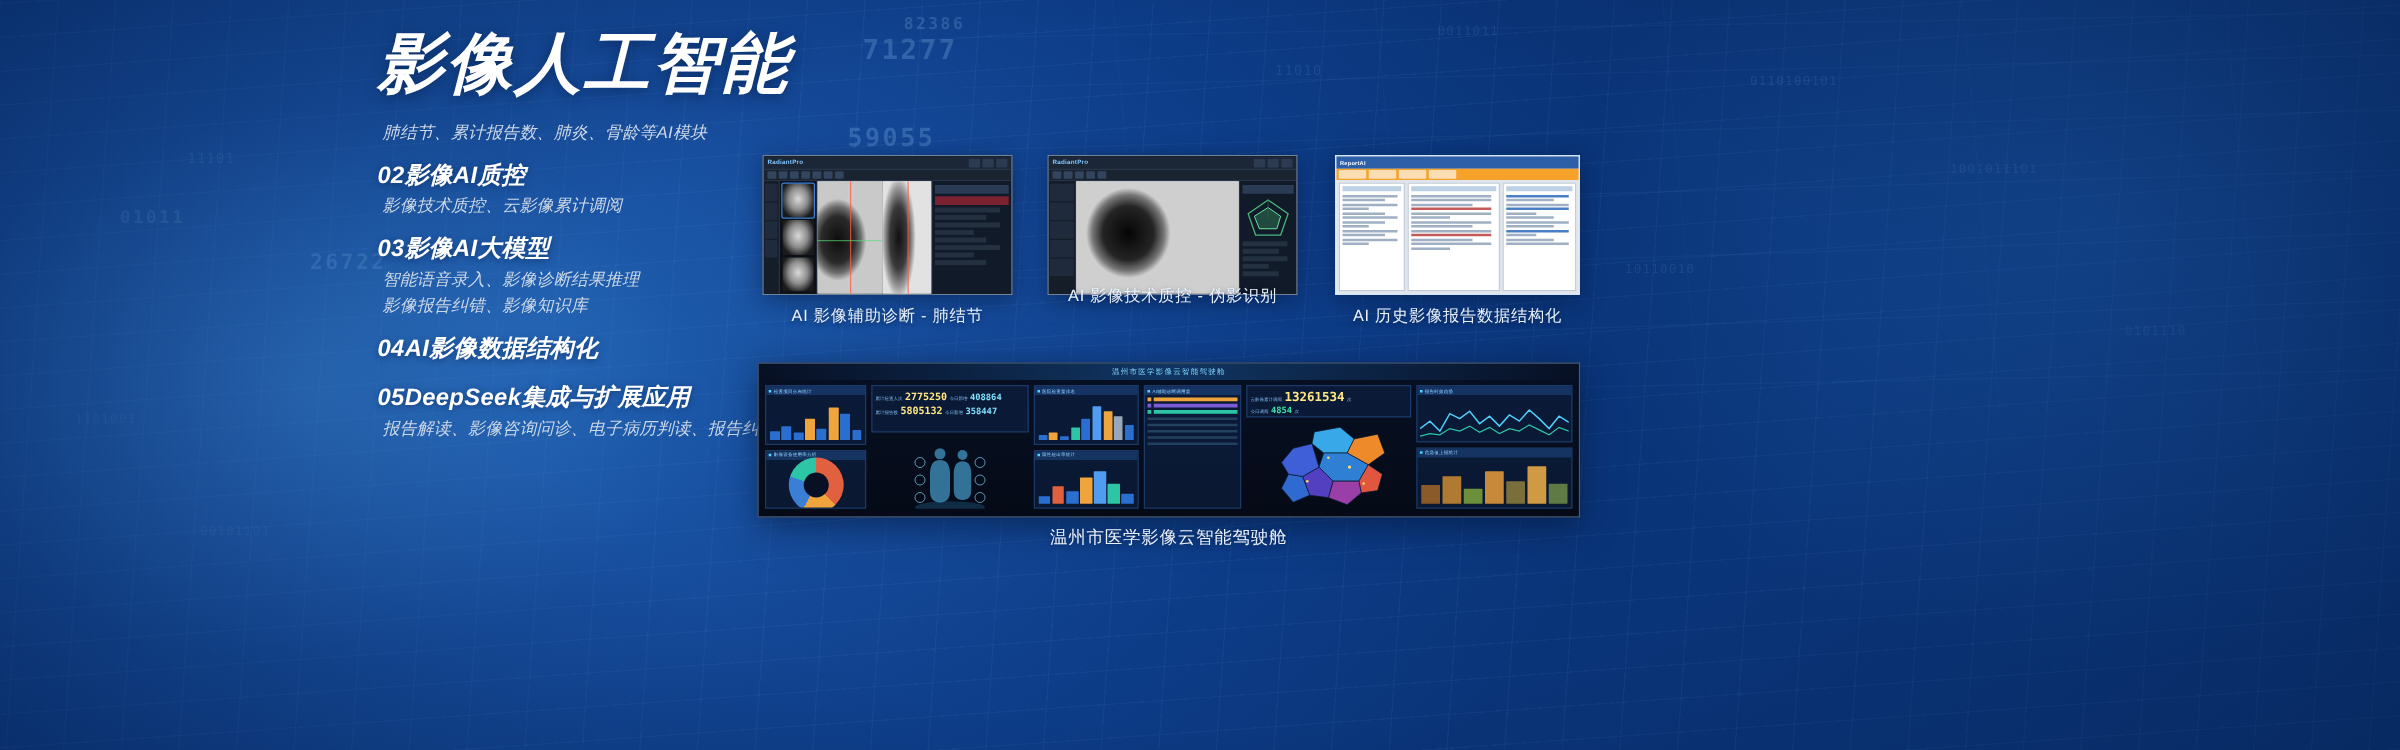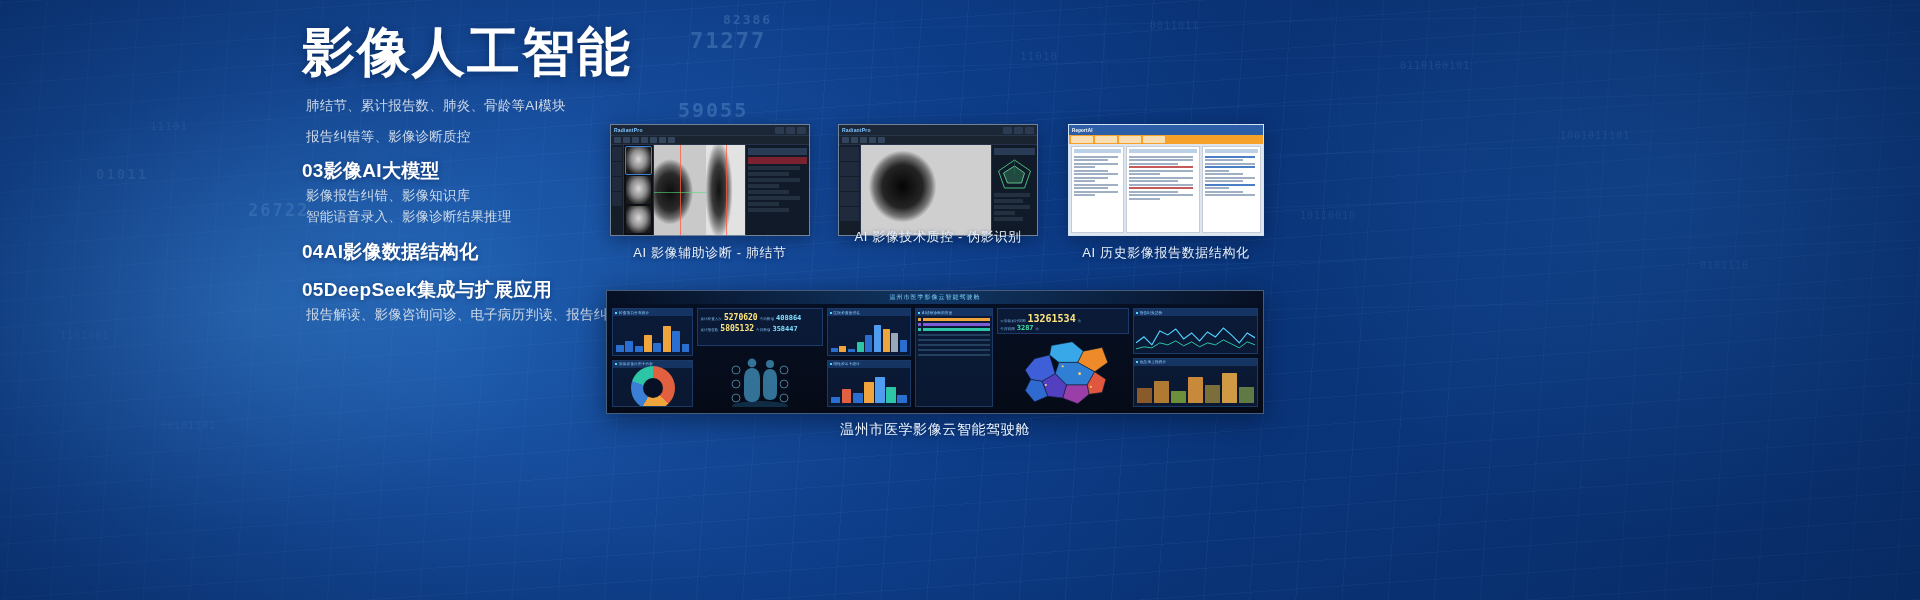--- a/index.html
+++ b/index.html
@@ -59,21 +59,21 @@
     color: rgba(168,212,255,0.22);
     font-family: "DejaVu Sans Mono", monospace;
     font-weight: 700;
     letter-spacing: 2px;
     user-select: none;
     white-space: nowrap;
   }
   .digits.small { color: rgba(168,212,255,0.15); font-weight: 400; letter-spacing: 1px; }
 
   
-  #left-panel { position: absolute; left: 302px; top: 24px; width: 370px; }
+  #left-panel { position: absolute; left: 302px; top: 24px; width: 370px; font-style: italic; }
 
   #page-title {
     font-size: 53px;
     font-weight: 700;
     color: #ffffff;
     letter-spacing: 2px;
     line-height: 1.05;
     text-shadow: 0 2px 10px rgba(2,26,66,0.55);
     margin-bottom: 16px;
   }
@@ -269,30 +269,31 @@
 
   <div class="feature-list">
 
     <div class="feature-item">
       <div class="feature-sub">
         <span>肺结节、累计报告数、肺炎、骨龄等AI模块</span>
       </div>
     </div>
 
     <div class="feature-item">
+      <div class="feature-head">02影像AI质控</div>
       <div class="feature-sub">
-        <span>报告纠错等、影像诊断质控</span>
+        <span>影像技术质控、云影像累计调阅</span>
       </div>
     </div>
 
     <div class="feature-item">
       <div class="feature-head">03影像AI大模型</div>
       <div class="feature-sub">
+        <span class="l2">智能语音录入、影像诊断结果推理</span>
         <span class="l2">影像报告纠错、影像知识库</span>
-        <span class="l2">智能语音录入、影像诊断结果推理</span>
       </div>
     </div>
 
     <div class="feature-item">
       <div class="feature-head">04AI影像数据结构化</div>
     </div>
 
     <div class="feature-item">
       <div class="feature-head">05DeepSeek集成与扩展应用</div>
       <div class="feature-sub">
@@ -512,21 +513,21 @@
             <i class="donut" style="background:conic-gradient(#e0603f 0 38%, #f0a43c 38% 58%, #3a7fd5 58% 80%, #2ec4a6 80% 100%);"></i>
           </div>
         </div>
       </div>
 
       <div class="dcol c2">
         <div class="card" style="flex:0 0 38%;">
           <div class="card-bd" style="top:2px;">
             <div style="display:flex;align-items:baseline;gap:2px;margin-bottom:2px;">
               <span class="kpi-lbl">累计检查人次</span>
-              <span class="bignum" style="font-size:8px;">5270620</span>
+              <span class="bignum" style="font-size:8px;">2775250</span>
               <span class="kpi-lbl">今日新增</span>
               <span class="bignum" style="font-size:7px;color:#7fe0ff;">408864</span>
             </div>
             <div style="display:flex;align-items:baseline;gap:2px;">
               <span class="kpi-lbl">累计报告数</span>
               <span class="bignum" style="font-size:8px;">5805132</span>
               <span class="kpi-lbl">今日新增</span>
               <span class="bignum" style="font-size:7px;color:#7fe0ff;">358447</span>
             </div>
           </div>
@@ -622,21 +623,21 @@
       <div class="dcol c5">
         <div class="card" style="flex:0 0 26%;">
           <div class="card-bd" style="top:2px;">
             <div style="display:flex;align-items:baseline;gap:2px;">
               <span class="kpi-lbl">云影像累计调阅</span>
               <span class="bignum" style="font-size:10px;">13261534</span>
               <span class="kpi-lbl">次</span>
             </div>
             <div style="display:flex;align-items:baseline;gap:2px;">
               <span class="kpi-lbl">今日调阅</span>
-              <span class="bignum" style="font-size:7px;color:#3fe0a8;">3287</span>
+              <span class="bignum" style="font-size:7px;color:#3fe0a8;">4854</span>
               <span class="kpi-lbl">次</span>
             </div>
           </div>
         </div>
         <div class="card" style="border:none;background:transparent;">
           <svg class="mapbox" viewBox="0 0 140 76" preserveAspectRatio="xMidYMid meet">
             <g stroke="#0a1a30" stroke-width=".6">
               <path d="M58 8 L80 4 L92 14 L86 26 L66 26 L56 18 Z" fill="#39a8e8"></path>
               <path d="M92 14 L112 10 L118 26 L104 36 L86 26 Z" fill="#ef8a2a"></path>
               <path d="M66 26 L86 26 L104 36 L96 50 L74 50 L62 38 Z" fill="#2f7fd4"></path>

